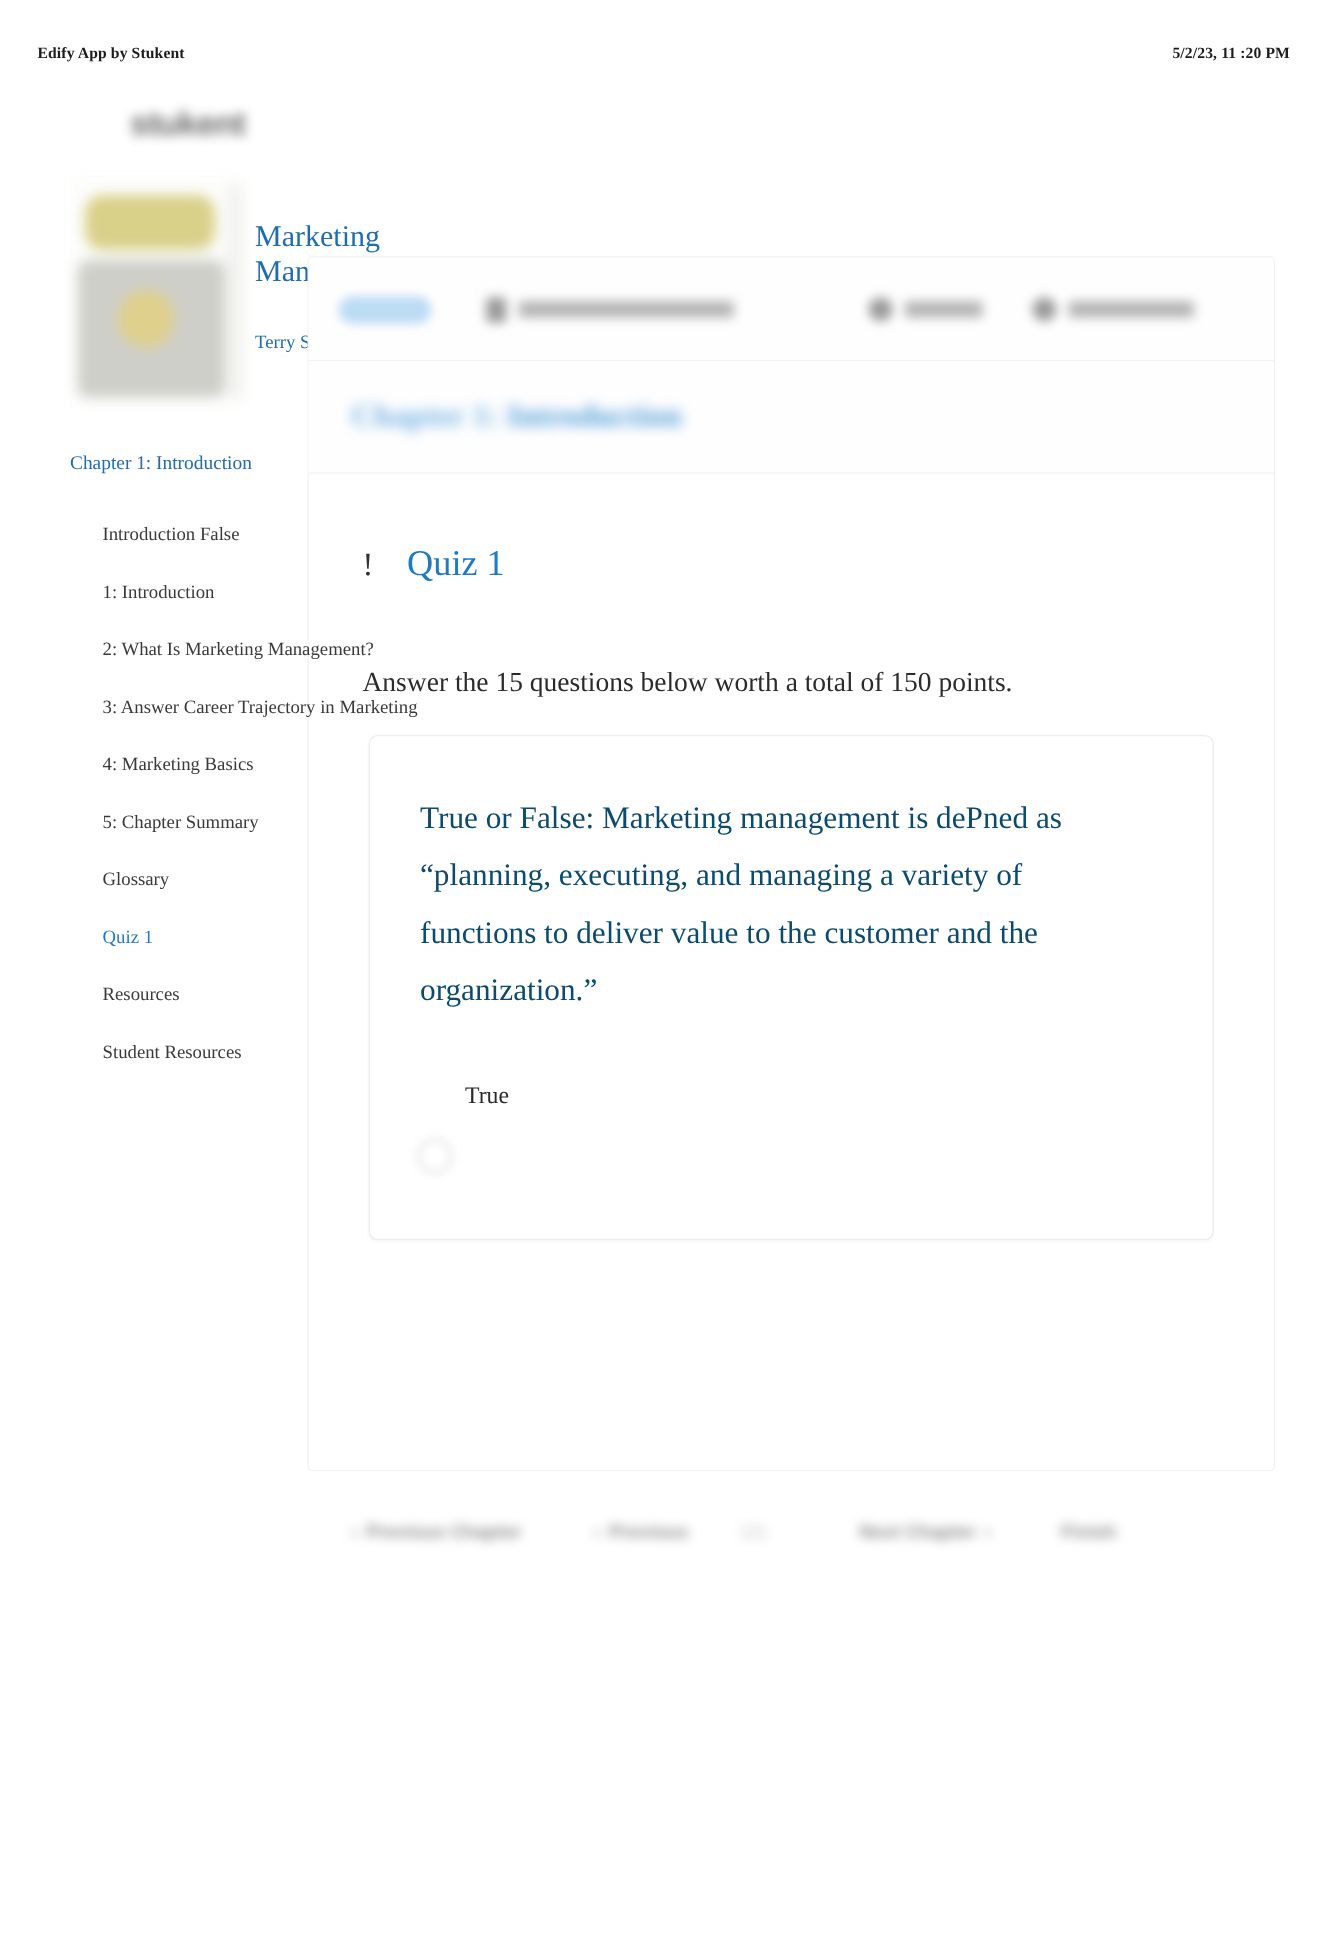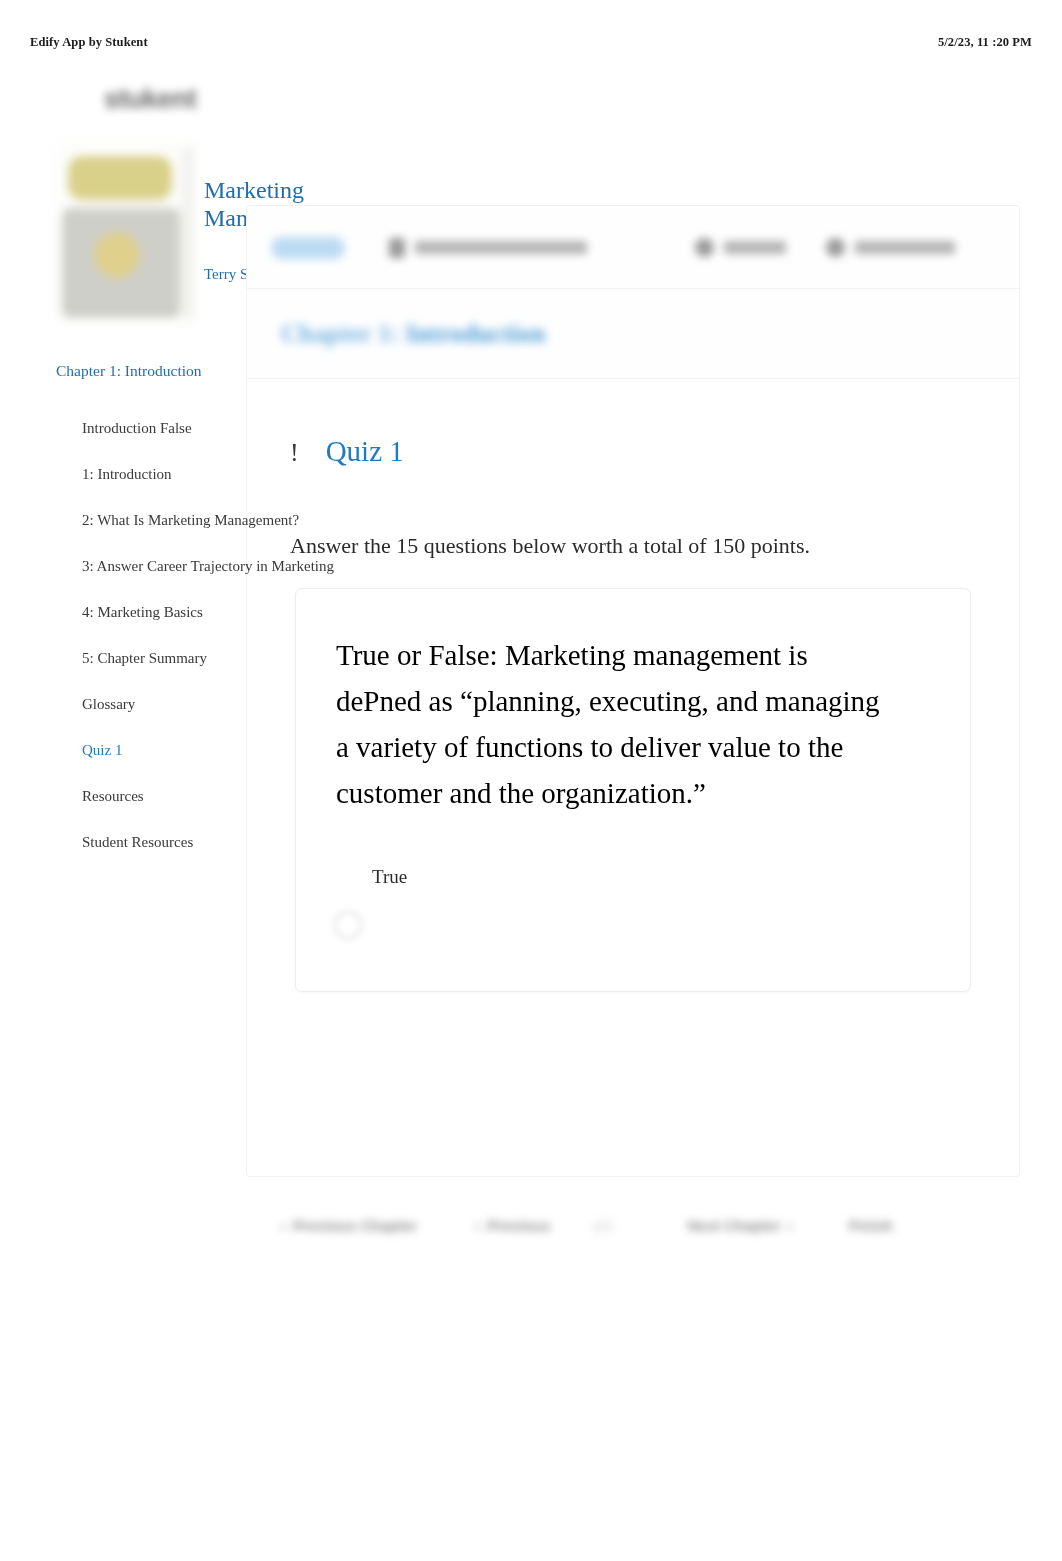--- a/index.html
+++ b/index.html
@@ -244,23 +244,23 @@
     background: #ffffff;
     border: 1px solid #ededee;
     border-radius: 7px;
     box-shadow: 0 1px 3px rgba(0,0,0,0.035);
   }
   .q-text {
     position: absolute;
     left: 336px;
     top: 632px;
     width: 560px;
-    font-size: 29px;
+    font-size: 25px;
     line-height: 46px;
-    color: #000000;
+    color: #0c4a6e;
   }
   .q-option {
     position: absolute;
     left: 372px;
     top: 866px;
     font-size: 19px;
     color: #2b2b2b;
   }
   .q-radio {
     position: absolute;

